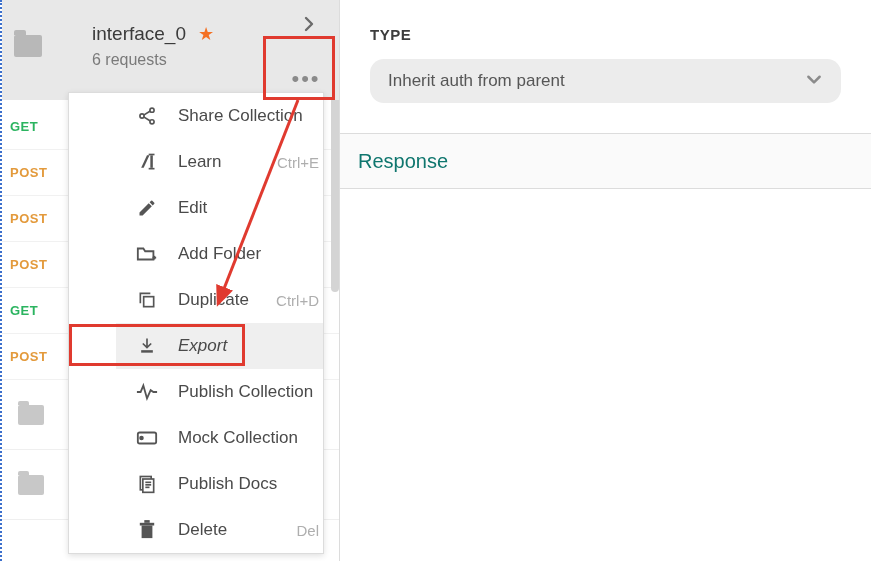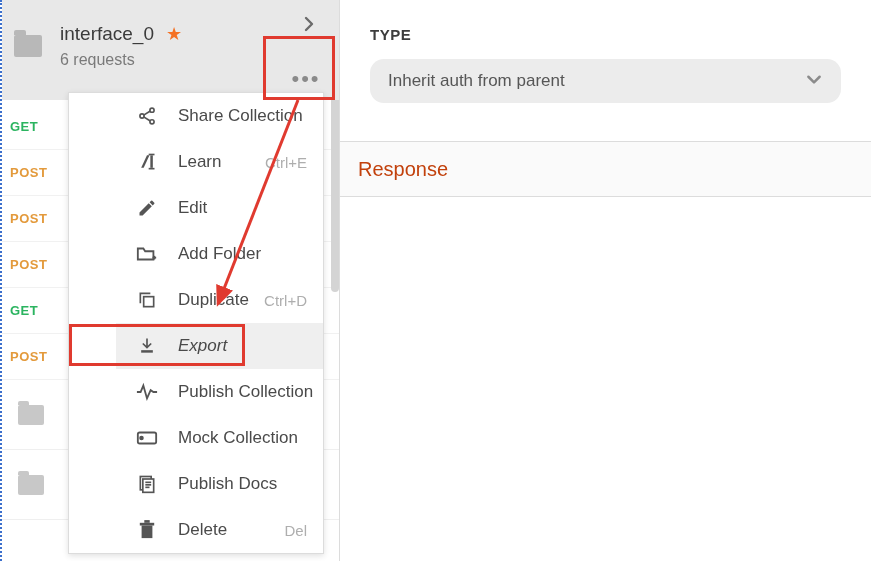--- a/index.html
+++ b/index.html
@@ -21,20 +21,21 @@
     background: #fff;
     border-left: 2px dotted #3b6fcc;
   }
   .collection-header {
     display: flex;
     align-items: center;
     height: 100px;
     background: #e8e8e8;
     padding: 0 14px 8px 12px;
     position: relative;
+    gap: 32px;
   }
   .folder-icon {
     width: 28px; height: 22px;
     background: #b8b8b8;
     border-radius: 2px;
     position: relative;
   }
   .folder-icon:before {
     content: "";
     position: absolute;
@@ -82,21 +83,20 @@
     content: ""; position: absolute; top: -4px; left: 0;
     width: 11px; height: 4px; background: #c8c8c8; border-radius: 2px 2px 0 0;
   }
   .folder-item { height: 70px; border-bottom: 1px solid #efefef; display:flex; align-items:center; padding-left:14px; }
 
   
   .right {
     flex: 1;
     display: flex;
     flex-direction: column;
-    gap: 8px;
   }
   .top-section {
     padding: 26px 30px 30px 30px;
   }
   .type-label {
     font-size: 15px; font-weight: 700; letter-spacing: 0.5px; color: #3d3d3d;
     margin-bottom: 16px;
   }
   .select {
     height: 44px; width: 100%;
@@ -113,21 +113,21 @@
   }
   .auth-help a { color: #f47023; text-decoration: none; }
 
   .response-bar {
     border-top: 1px solid #dcdcdc;
     border-bottom: 1px solid #dcdcdc;
     height: 56px;
     background: #fafafa;
     display: flex; align-items: center;
     padding-left: 18px;
-    font-size: 20px; color: #c2410c;
+    font-size: 20px; color: #0f766e;
   }
 
   
   .context-menu {
     position: absolute;
     left: 68px; top: 92px;
     width: 256px;
     background: #fff;
     border: 1px solid #dcdcdc;
     box-shadow: 0 2px 6px rgba(0,0,0,0.12);
@@ -140,21 +140,21 @@
     padding-left: 18px;
     font-size: 17px; color: #4a4a4a;
     position: relative;
   }
   .menu-item.highlight { background: #efefef; font-style: italic; }
   .menu-icon {
     width: 26px; display: inline-flex; justify-content:center; color:#555;
     margin-right: 18px;
   }
   .menu-shortcut {
-    position: absolute; right: 16px; color: #aeaeae; font-size: 15px;
+    position: absolute; right: 4px; color: #aeaeae; font-size: 15px;
   }
 
   
   .hl-box {
     position: absolute; border: 3px solid #e03a2f; z-index: 60; pointer-events: none;
   }
   .hl1 { left: 263px; top: 36px; width: 72px; height: 64px; }
   .hl2 { left: 69px; top: 324px; width: 176px; height: 42px; }
   .arrow-svg { position: absolute; left: 202px; top: 94px; z-index: 61; pointer-events:none; }
 

